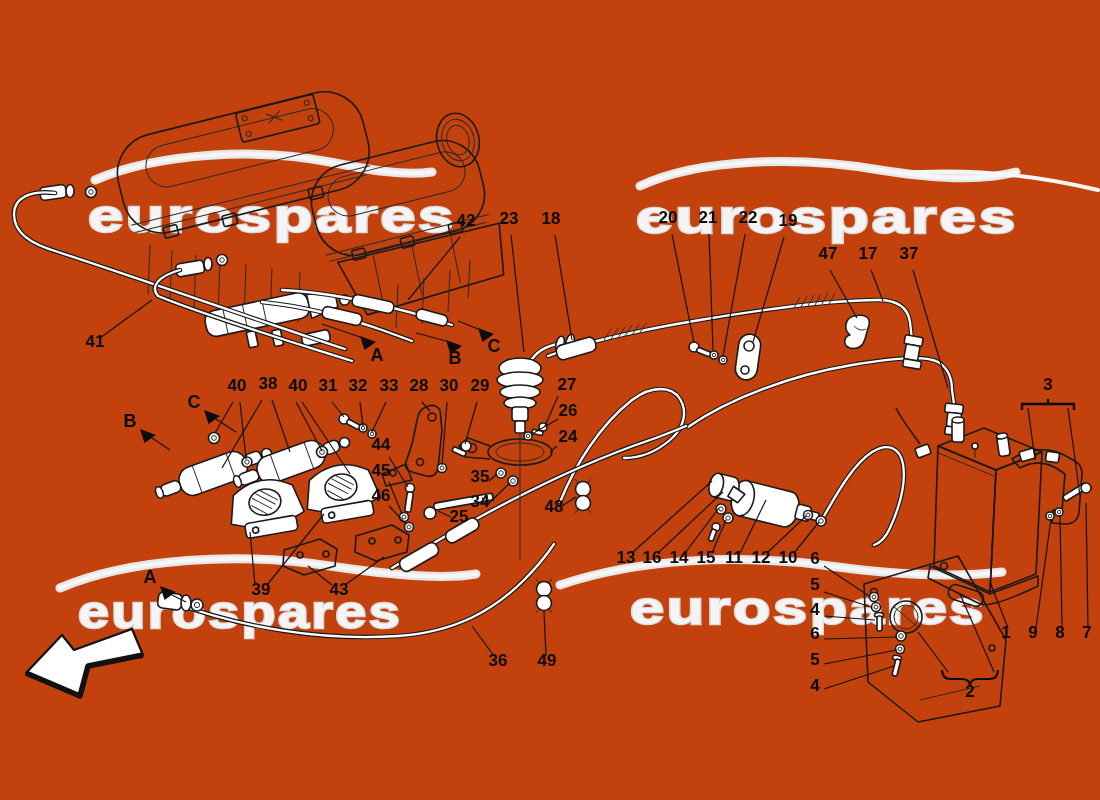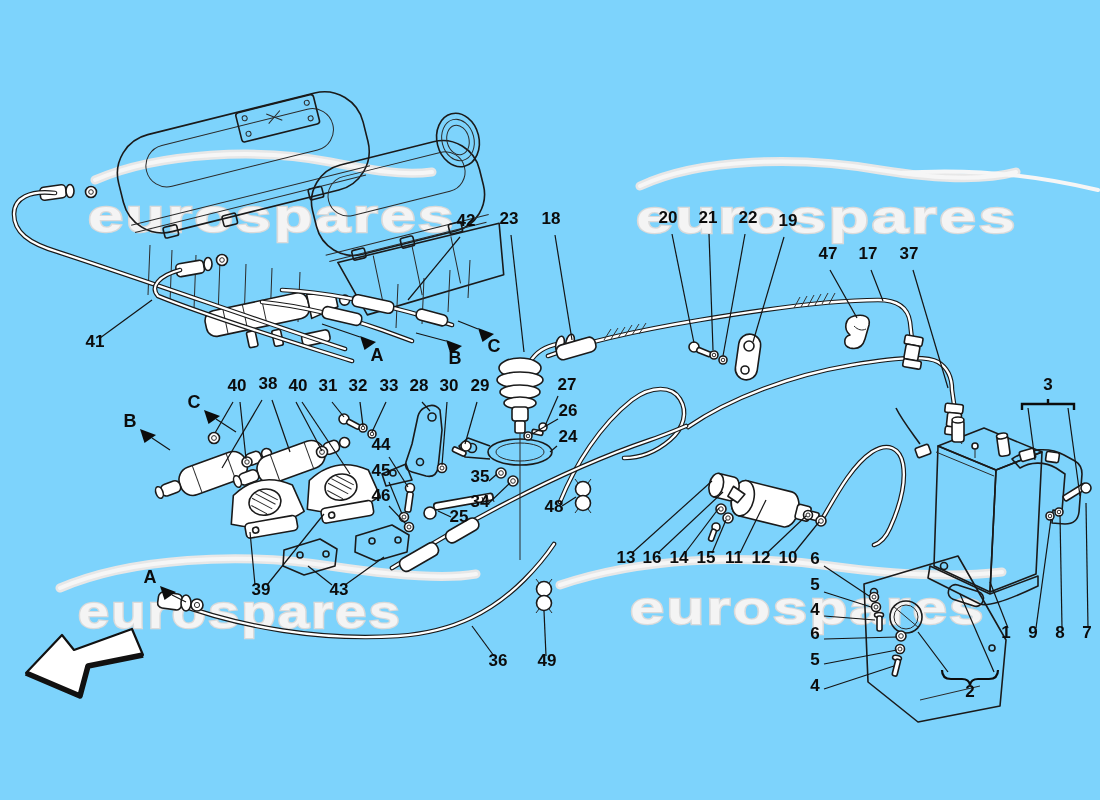--- a/index.html
+++ b/index.html
@@ -1,16 +1,16 @@
 <!DOCTYPE html>
 <html><head>
 <meta charset="utf-8">
 <style>
   html,body{margin:0;padding:0;background:#ffffff;}
-  #page{position:relative;width:1100px;height:800px;background:#7dd3fc;overflow:hidden;
+  #page{position:relative;width:1100px;height:800px;background:#c2410c;overflow:hidden;
         font-family:"Liberation Sans",sans-serif;}
   svg{display:block}
   .wm-text{font-family:"Liberation Sans",sans-serif;font-weight:bold;font-size:46px;
            fill:#f4f4f4;stroke:#dadada;stroke-width:2.4;paint-order:stroke;letter-spacing:2px;}
   .swoosh{stroke:#e7e7e7;stroke-width:9;fill:none;stroke-linecap:round;}
   .swoosh2{stroke:#f6f6f6;stroke-width:4;fill:none;stroke-linecap:round;}
   .ln1{stroke:#2a2a2a;stroke-width:1;fill:none;}
   .part{stroke:#1a1a1a;stroke-width:1.6;fill:#fff;stroke-linejoin:round;}
   .partn{stroke:#1a1a1a;stroke-width:1.6;fill:none;stroke-linejoin:round;}
   .po{stroke:#191919;stroke-width:4.6;fill:none;stroke-linecap:round;}

